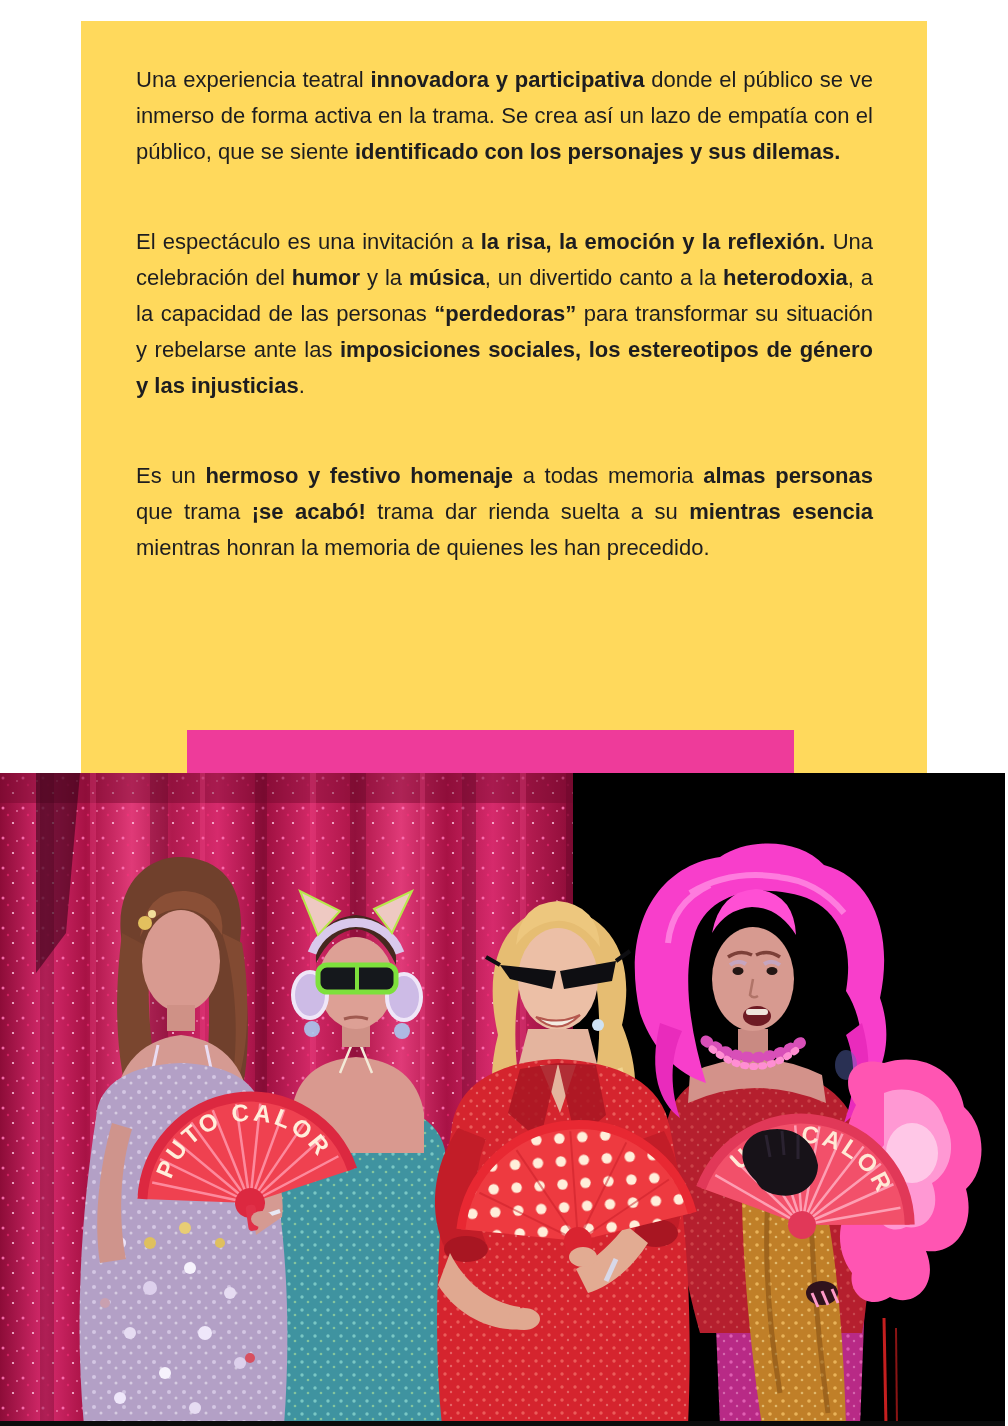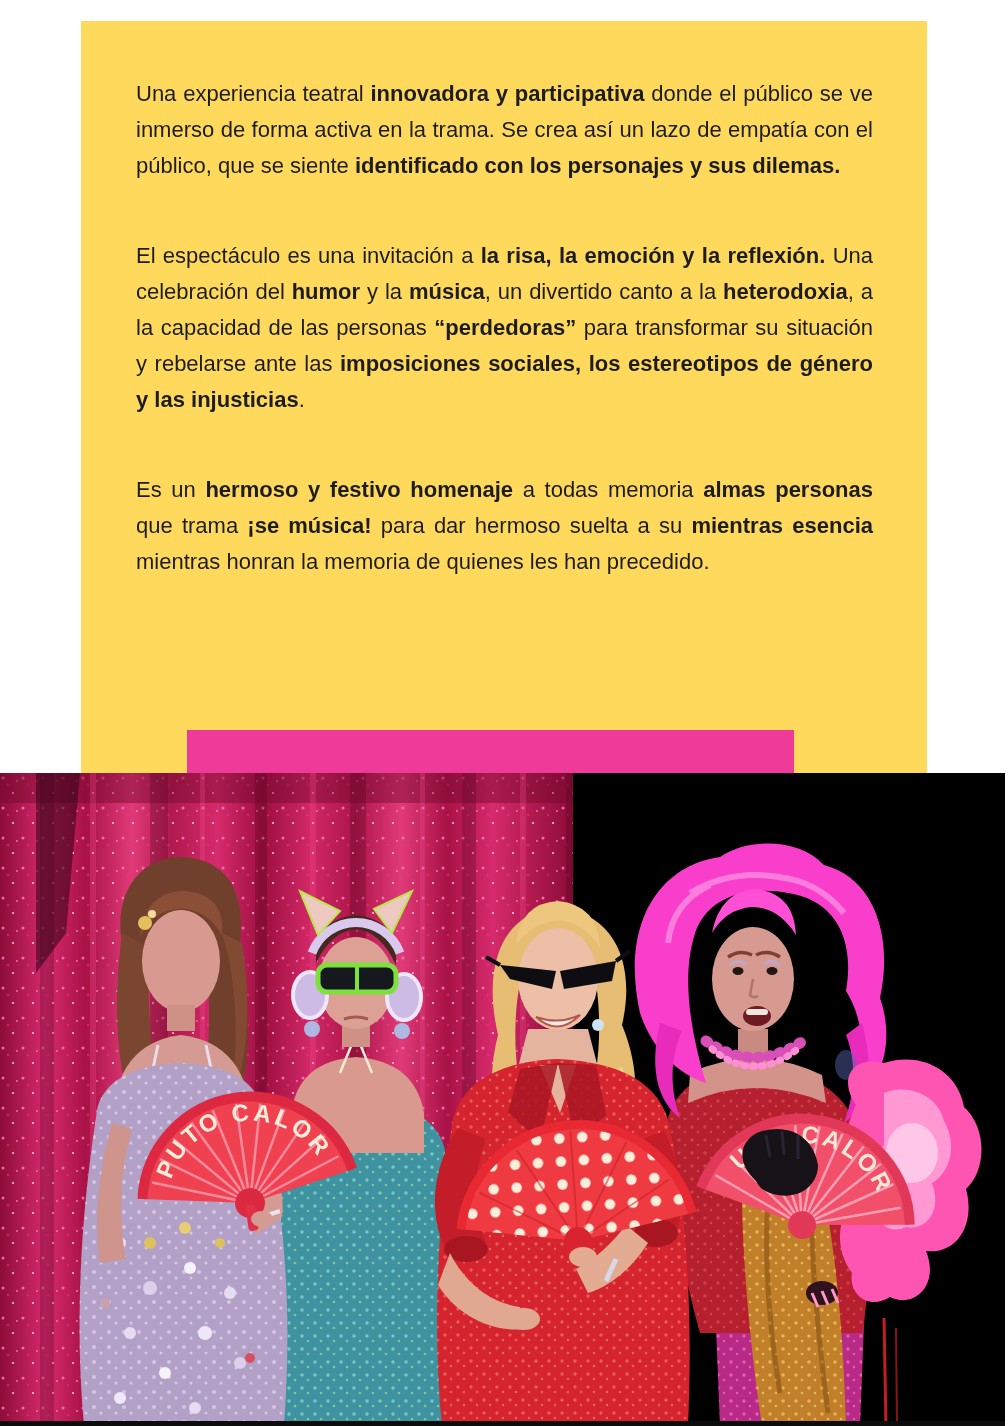--- a/index.html
+++ b/index.html
@@ -2,21 +2,21 @@
 <html><head>
 <meta charset="utf-8">
 <style>
   html,body{margin:0;padding:0;background:#ffffff;}
   .page{
     position:relative;width:1008px;height:1426px;background:#ffffff;
     overflow:hidden;font-family:"Liberation Sans",sans-serif;
   }
   .yellow-box{
     position:absolute;left:81px;top:21px;width:846px;height:895px;
-    box-sizing:border-box;padding:55px 54px 0 55px;
+    box-sizing:border-box;padding:41px 54px 0 55px;
     background:#ffd95c;
   }
   .yellow-box p{
     margin:0 0 54px 0;
     font-size:22px;line-height:36px;color:#1d1d20;
     text-align:justify;
   }
   .yellow-box p span.b{font-weight:700;}
   .pink-bar{
     position:absolute;left:187px;top:730px;width:607px;height:43px;
@@ -29,21 +29,21 @@
   .photo svg{display:block;width:1008px;height:653px;}
 </style>
 </head>
 <body>
 
 <div class="page">
 
   <section class="yellow-box">
     <p><span>Una experiencia teatral </span><span class="b">innovadora y participativa</span><span> donde el público se ve inmerso de forma activa en la trama. Se crea así un lazo de empatía con el público, que se siente </span><span class="b">identificado con los personajes y sus dilemas.</span></p>
     <p><span>El espectáculo es una invitación a </span><span class="b">la risa, la emoción y la reflexión.</span><span> Una celebración del </span><span class="b">humor</span><span> y la </span><span class="b">música</span><span>, un divertido canto a la </span><span class="b">heterodoxia</span><span>, a la capacidad de las personas </span><span class="b">“perdedoras”</span><span> para transformar su situación y rebelarse ante las </span><span class="b">imposiciones sociales, los estereotipos de género y las injusticias</span><span>.</span></p>
-    <p><span>Es un </span><span class="b">hermoso y festivo homenaje</span><span> a todas memoria </span><span class="b">almas personas</span><span> que trama </span><span class="b">¡se música!</span><span> para dar hermoso suelta a su </span><span class="b">mientras esencia</span><span> mientras honran la memoria de quienes les han precedido.</span></p>
+    <p><span>Es un </span><span class="b">hermoso y festivo homenaje</span><span> a todas memoria </span><span class="b">almas personas</span><span> que trama </span><span class="b">¡se acabó!</span><span> trama dar rienda suelta a su </span><span class="b">mientras esencia</span><span> mientras honran la memoria de quienes les han precedido.</span></p>
   </section>
 
   <div class="pink-bar"></div>
 
   <figure class="photo" aria-label="Four performers on a theatre stage in front of a sparkling pink curtain, holding red Spanish hand fans">
     <svg viewBox="0 0 1008 653" xmlns="http://www.w3.org/2000/svg" role="img">
       <defs>
         <linearGradient id="curtG" x1="0" y1="0" x2="1" y2="0">
           <stop offset="0" stop-color="#8d0c38"></stop>
             <stop offset="0.08" stop-color="#d62a6c"></stop>

